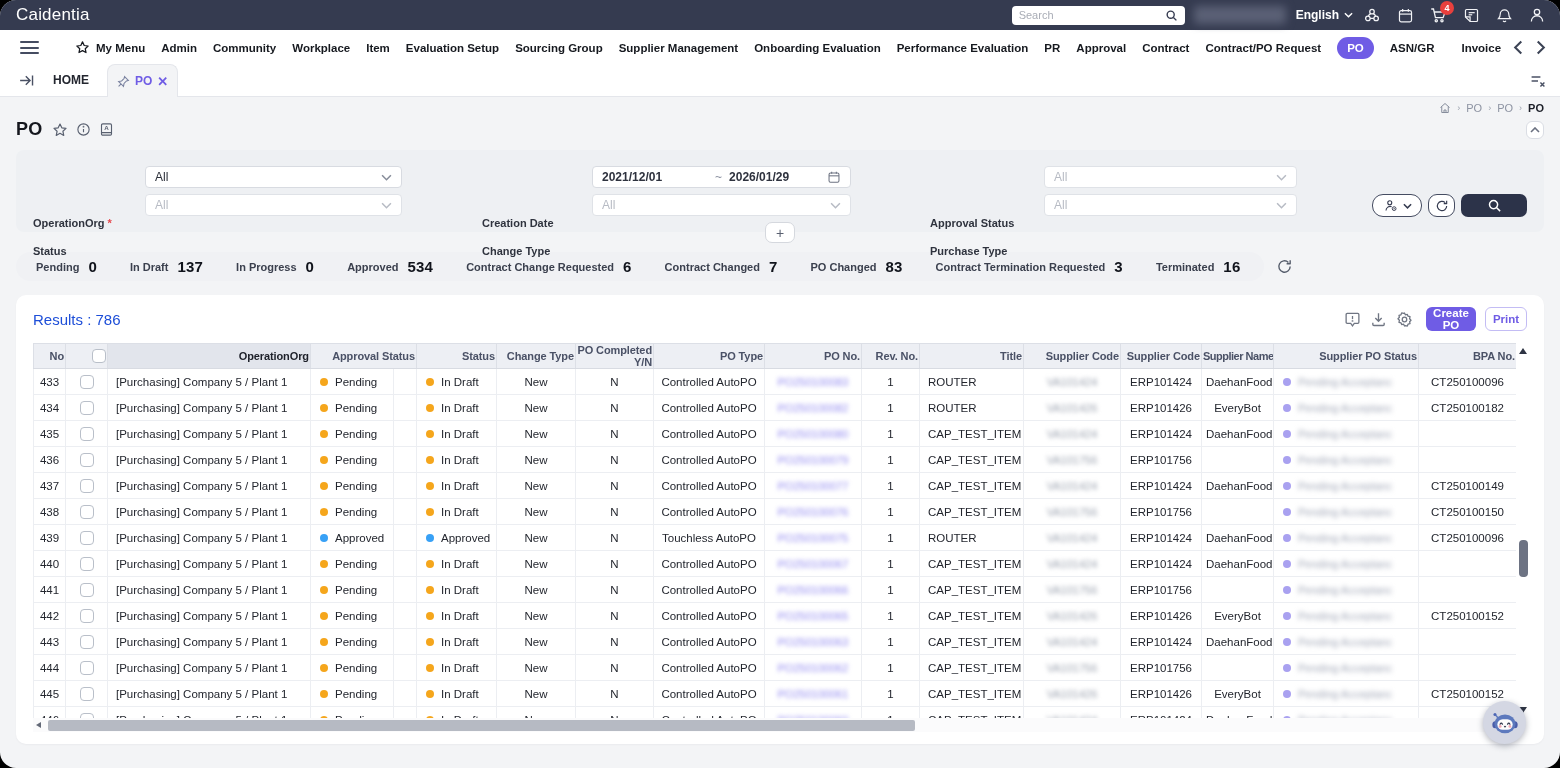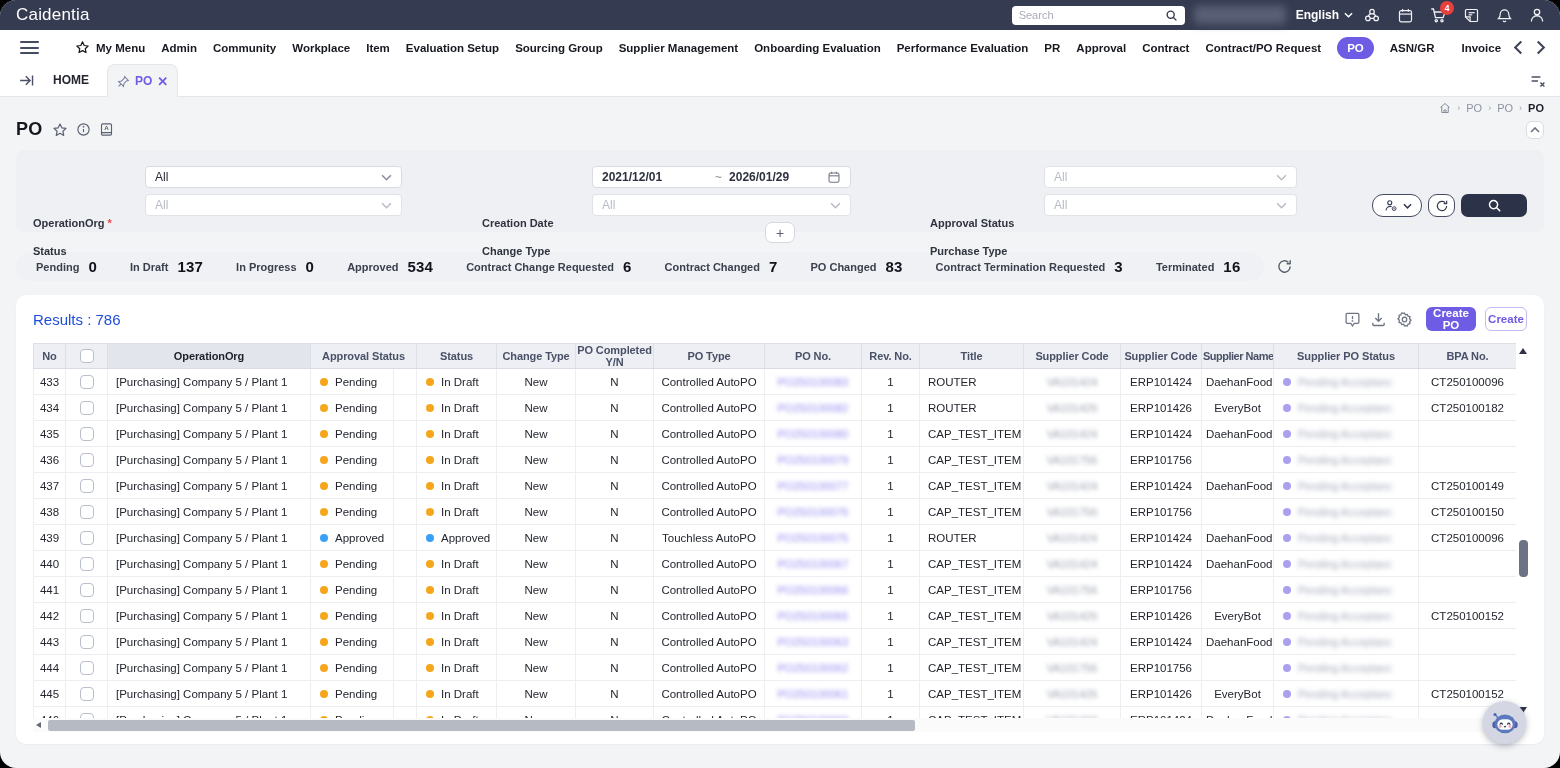--- a/index.html
+++ b/index.html
@@ -91,21 +91,21 @@
   
   .grid-zone { position:relative; width:1498px; }
   .grid-wrap { width:1483px; height:375px; overflow:hidden; position:relative; }
   table.grid { border-collapse:collapse; table-layout:fixed; width:1483px; }
   table.grid col.c-no { width:32px; } col.c-cb { width:42px; } col.c-org { width:203px; }
   col.c-appr { width:83px; } col.c-sp { width:23px; } col.c-status { width:80px; }
   col.c-chg { width:79px; } col.c-poc { width:78px; } col.c-pot { width:111px; }
   col.c-pono { width:97px; } col.c-rev { width:58px; } col.c-title { width:104px; }
   col.c-sc1 { width:97px; } col.c-sc2 { width:81px; } col.c-sn { width:72px; }
   col.c-sps { width:145px; } col.c-bpa { width:98px; }
-  .grid th { height:25px; background:#edeff4; border:1px solid #dcdfe6; border-bottom:1px solid #d8dbe2; font-size:11px; font-weight:700; color:#4a5166; text-align:center; line-height:12px; padding:0 1px; white-space:nowrap; overflow:hidden; letter-spacing:-0.1px;margin-left:47px; }
+  .grid th { height:25px; background:#edeff4; border:1px solid #dcdfe6; border-bottom:1px solid #d8dbe2; font-size:11px; font-weight:700; color:#4a5166; text-align:right; line-height:12px; padding:0 1px; white-space:nowrap; overflow:hidden; letter-spacing:-0.1px;margin-left:47px; }
   .grid th.wrap { white-space:normal; }
   .grid th.sn { letter-spacing:-0.5px; }
   .grid th.hl { background:#e2e5ec; color:#1d2029; }
   .grid td { height:26px; border:1px solid #eceef2; font-size:11.5px; color:#23262e; text-align:center; padding:0 4px; background:#fff; white-space:nowrap; overflow:hidden; }
   .grid td.left { text-align:left; padding-left:8px; }
   .dotcell { display:flex; align-items:center; gap:7px; padding-left:5px; }
   .dot { width:8px; height:8px; border-radius:50%; flex:0 0 auto; }
   .cb { display:inline-block; width:14px; height:14px; border:1.5px solid #b9bfc9; border-radius:4px; background:#fff; vertical-align:middle; cursor:pointer; }
   .blur-po { color:#928af0; filter:blur(2.3px); font-size:11px; }
   .blur-g { color:#9aa1ae; filter:blur(2.3px); font-size:11px; }
@@ -462,21 +462,21 @@
                 <path d="M4 16.5V19a1.5 1.5 0 0 0 1.5 1.5h13A1.5 1.5 0 0 0 20 19v-2.5"></path>
               </svg>
           </span>
           <span>
             <svg width="17" height="17" viewBox="0 0 24 24" fill="none" stroke="#6f7582" stroke-width="1.8">
                 <circle cx="12" cy="12" r="3.2"></circle>
                 <path d="M12 2.8l1.2 2.6 2.8-.6 1 2.6 2.8.7-.6 2.8 2 2.1-2 2.1.6 2.8-2.8.7-1 2.6-2.8-.6L12 21.2l-1.2-2.6-2.8.6-1-2.6-2.8-.7.6-2.8-2-2.1 2-2.1-.6-2.8 2.8-.7 1-2.6 2.8.6z" stroke-linejoin="round"></path>
               </svg>
           </span>
           <button class="rbtn-create">Create PO</button>
-          <button class="rbtn-print">Create</button>
+          <button class="rbtn-print">Print</button>
         </div>
       </div>
 
       <div class="grid-zone">
         <div class="grid-wrap">
           <table class="grid">
             <colgroup>
               <col class="c-no">
                 <col class="c-cb">
                 <col class="c-org">

